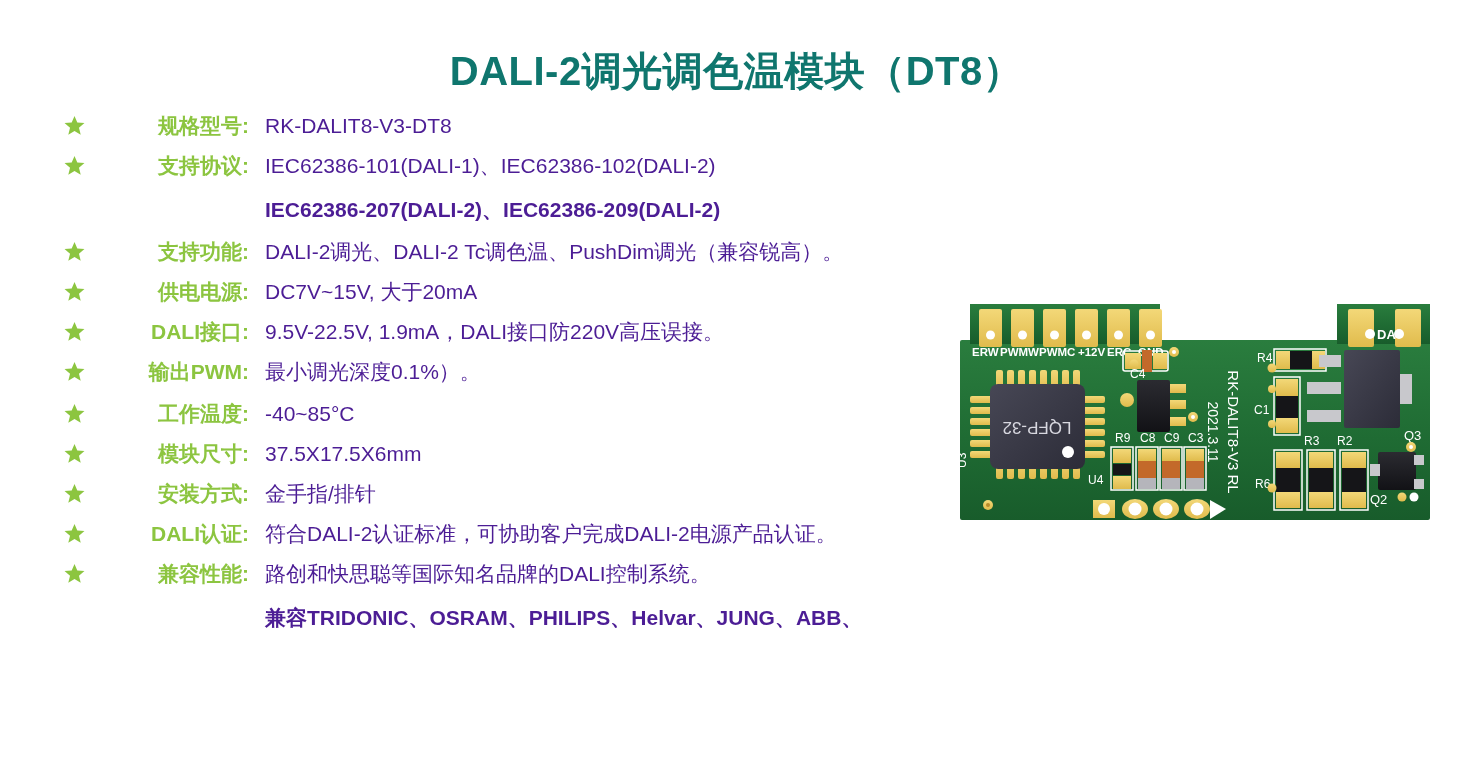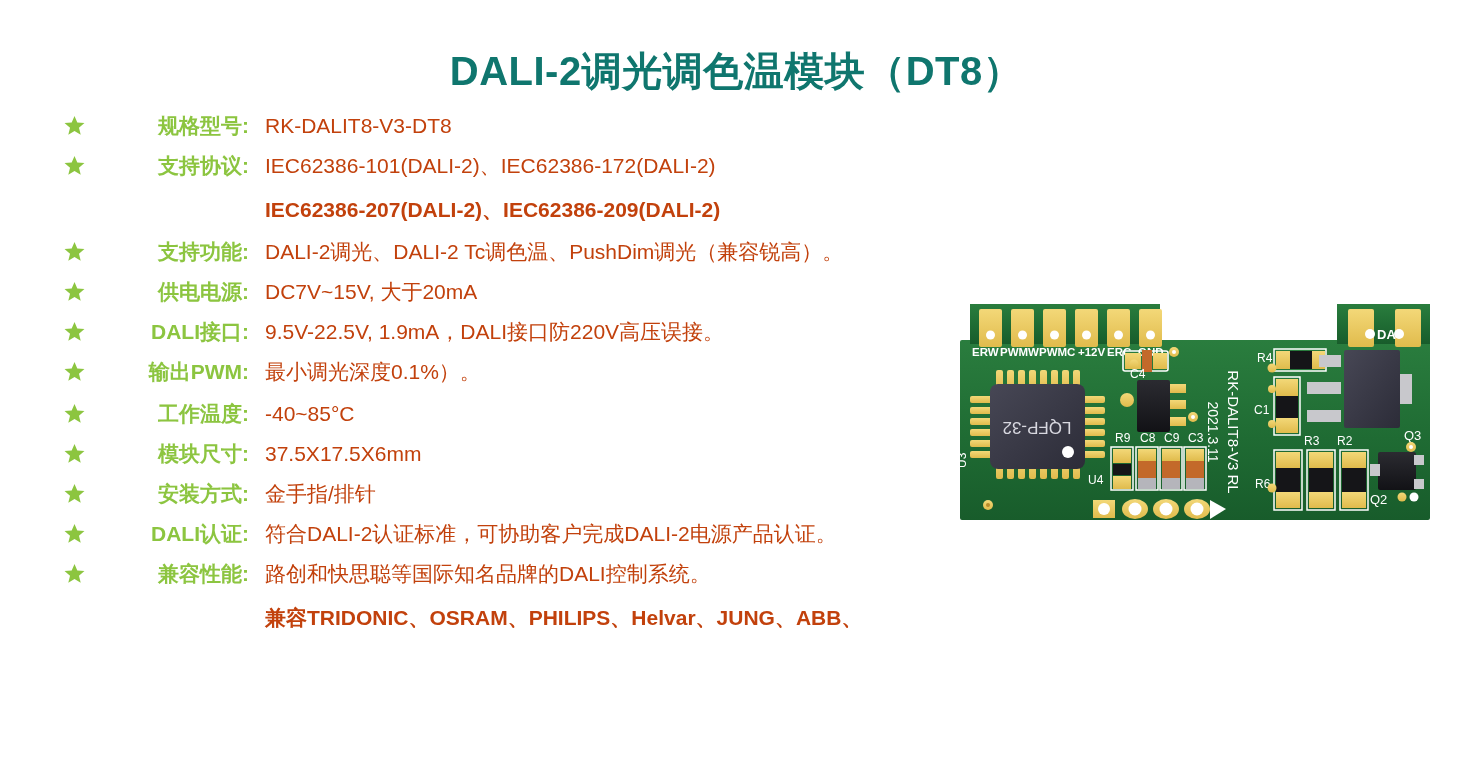--- a/index.html
+++ b/index.html
@@ -64,21 +64,21 @@
     font-size: 21px;
     font-weight: bold;
     line-height: 28px;
     white-space: nowrap;
   }
   .value-cell {
     flex: 1 1 auto;
     padding-left: 16px;
     font-size: 21px;
     line-height: 28px;
-    color: #c2410c;
+    color: #4c1d95;
     font-weight: 400;
   }
   .value-line {
     display: block;
     white-space: nowrap;
   }
   .value-line + .value-line {
     margin-top: 16px;
     font-weight: bold;
   }
@@ -119,21 +119,21 @@
   </div>
 
   <div class="spec-row two-line">
     <div class="star-cell">
       <svg class="star-icon" viewBox="0 0 24 24">
         <polygon points="12,1 15.2,8.6 23.4,9.2 17.1,14.6 19.1,22.6 12,18.2 4.9,22.6 6.9,14.6 0.6,9.2 8.8,8.6" fill="#8cc540"></polygon>
       </svg>
     </div>
     <div class="label-cell">支持协议:</div>
     <div class="value-cell">
-      <span class="value-line">IEC62386-101(DALI-2)、IEC62386-172(DALI-2)</span>
+      <span class="value-line">IEC62386-101(DALI-1)、IEC62386-102(DALI-2)</span>
       <span class="value-line">IEC62386-207(DALI-2)、IEC62386-209(DALI-2)</span>
     </div>
   </div>
 
   <div class="spec-row">
     <div class="star-cell">
       <svg class="star-icon" viewBox="0 0 24 24">
         <polygon points="12,1 15.2,8.6 23.4,9.2 17.1,14.6 19.1,22.6 12,18.2 4.9,22.6 6.9,14.6 0.6,9.2 8.8,8.6" fill="#8cc540"></polygon>
       </svg>
     </div>

